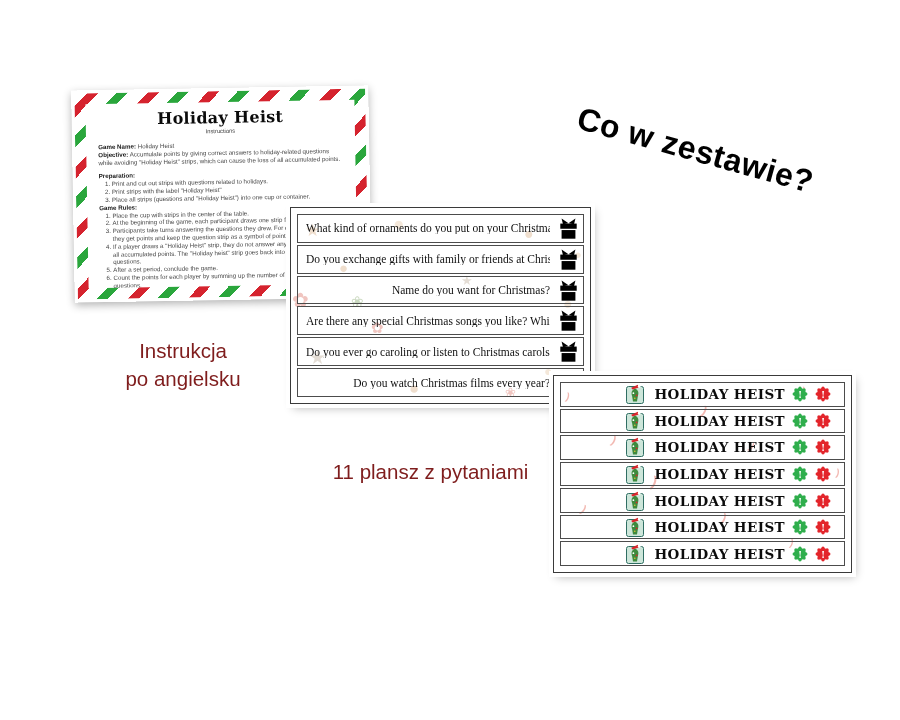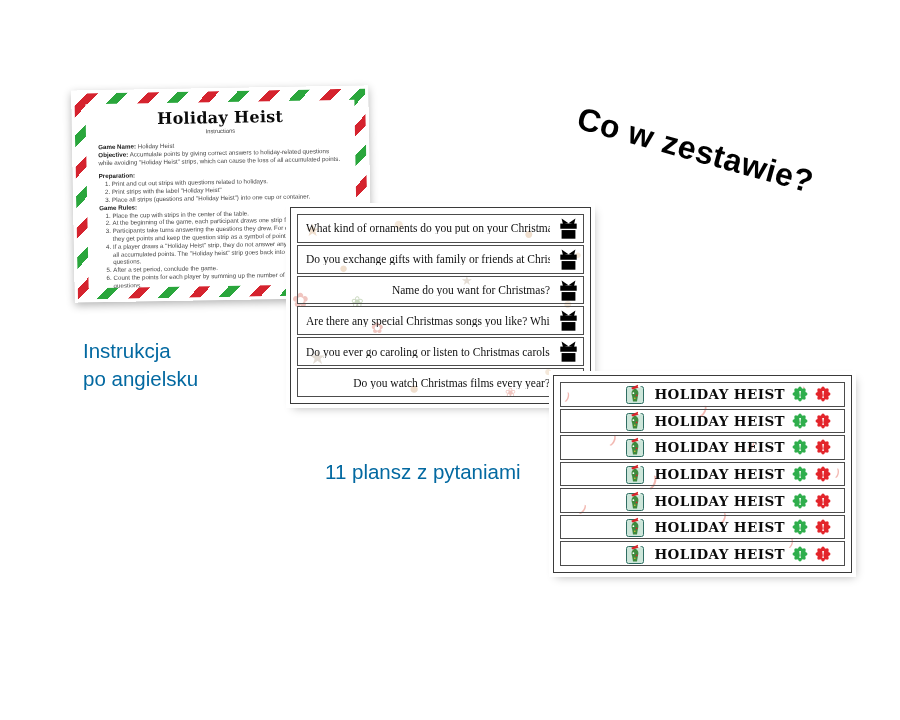--- a/index.html
+++ b/index.html
@@ -58,23 +58,23 @@
   .dec::before{display:block;}
   .dec-star::before{content:"★";}
   .dec-blob::before{content:"●";}
   .dec-flower::before{content:"✿";}
   .dec-sprig::before{content:"❀";}
   .dec-cane::before{content:")";font-weight:700;}
   .tan{color:#e2c4a6;} .tan2{color:#ecd6bd;} .pink{color:#e4978d;}
   .green{color:#9eb98b;} .gray{color:#cfc3b4;} .cane{color:#f0a8a0;}
 
   
-  .caption{position:absolute;font-size:20.5px;color:#0369a1;line-height:28px;}
+  .caption{position:absolute;font-size:20.5px;color:#7f1d1d;text-align:center;line-height:28px;}
   .cap-instructions{left:83px;top:337px;width:200px;}
-  .cap-questions{left:325px;top:458px;width:225px;}
+  .cap-questions{left:318px;top:458px;width:225px;}
   .cap-heist{left:588px;top:602px;width:290px;}
 </style>
 </head>
 <body>
 
 <div class="canvas">
 
   <div class="heading">Co w zestawie?</div>
 
   <div class="card">

